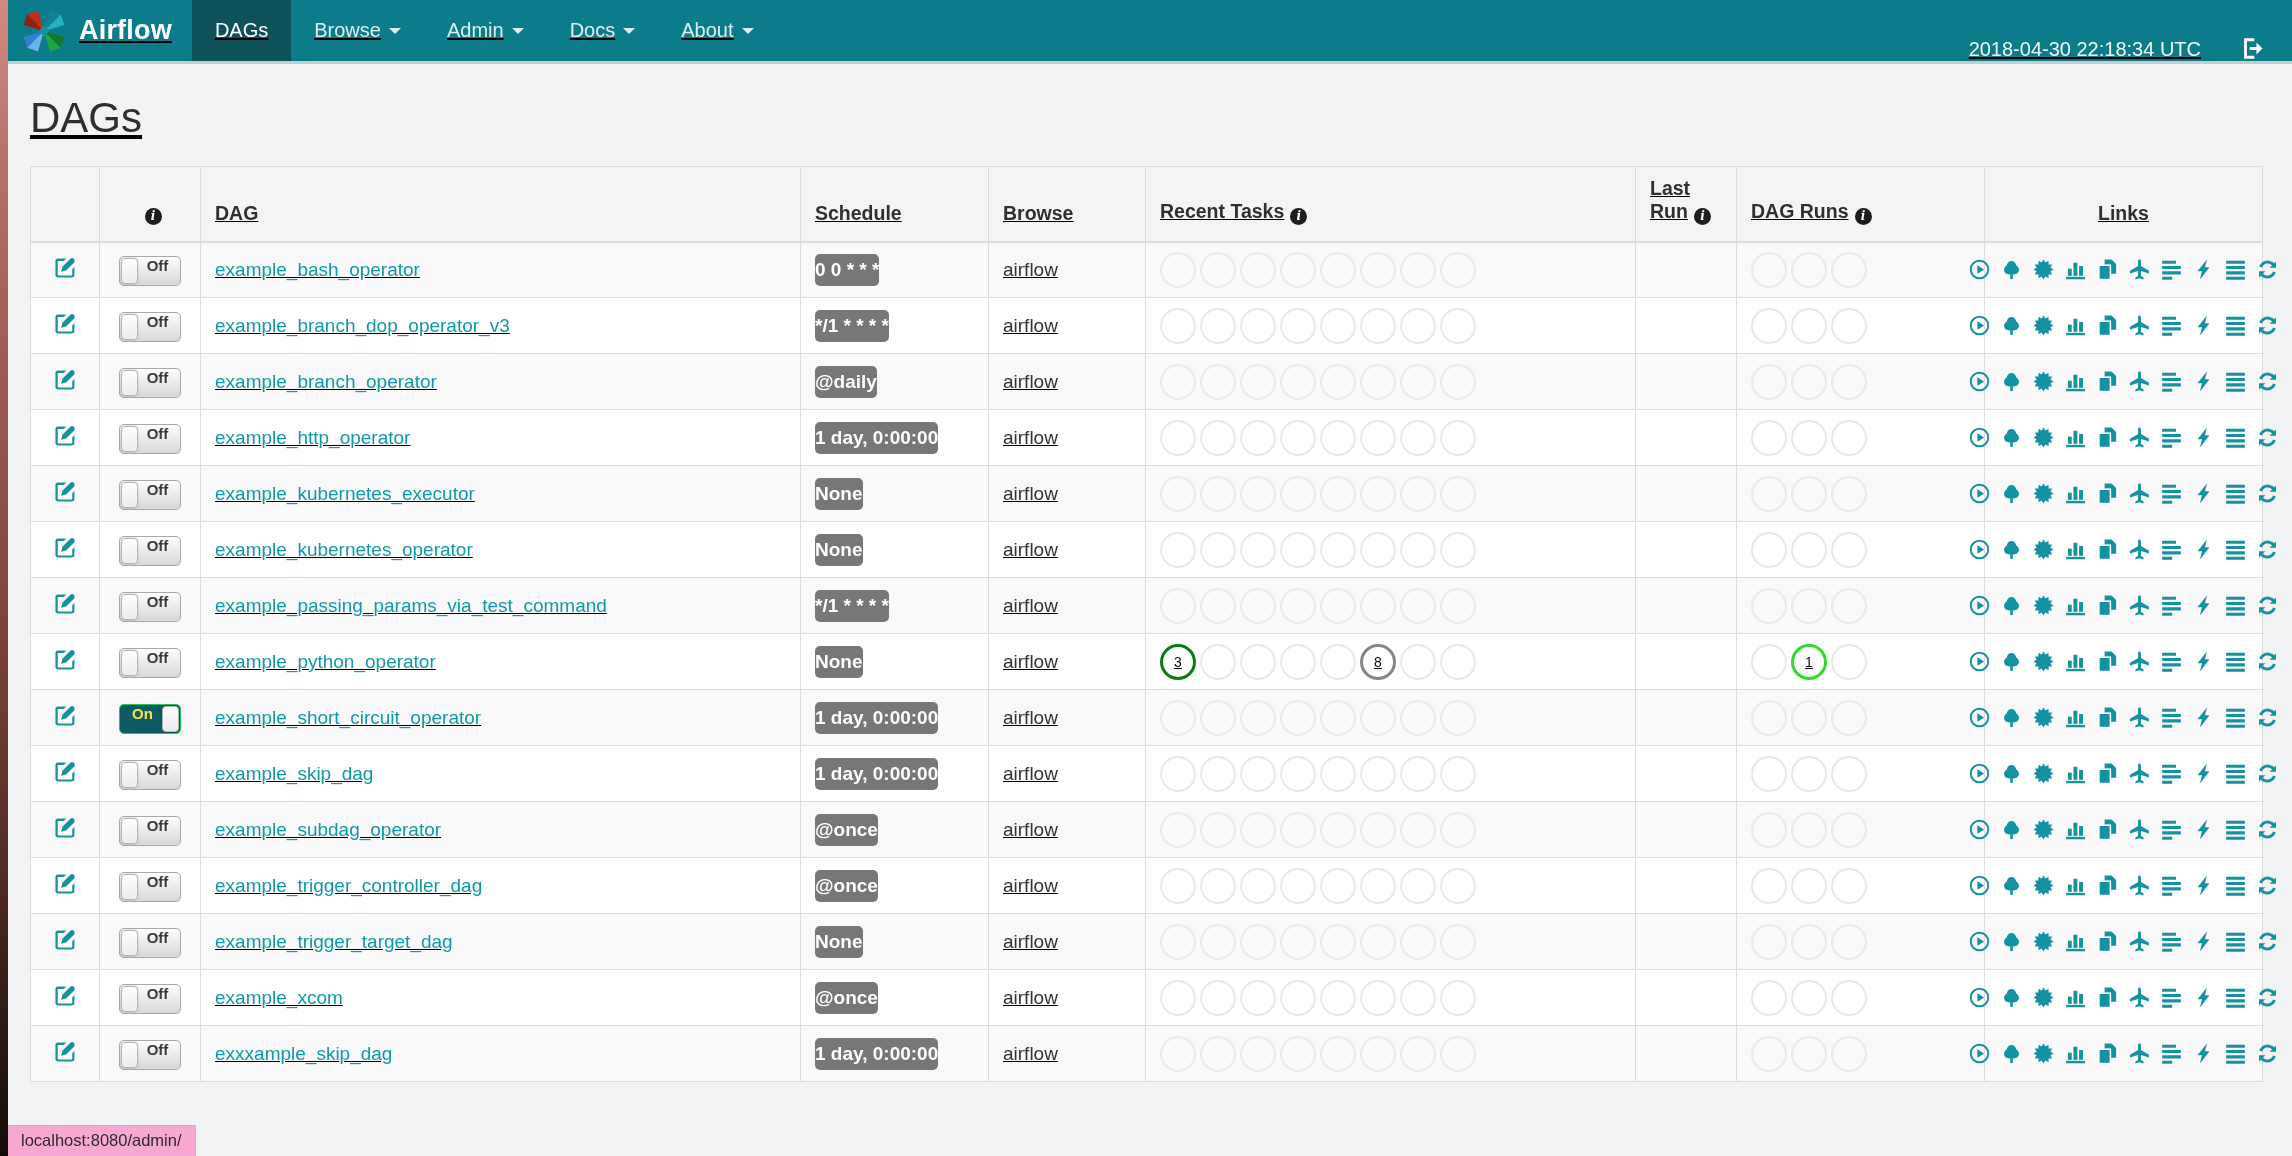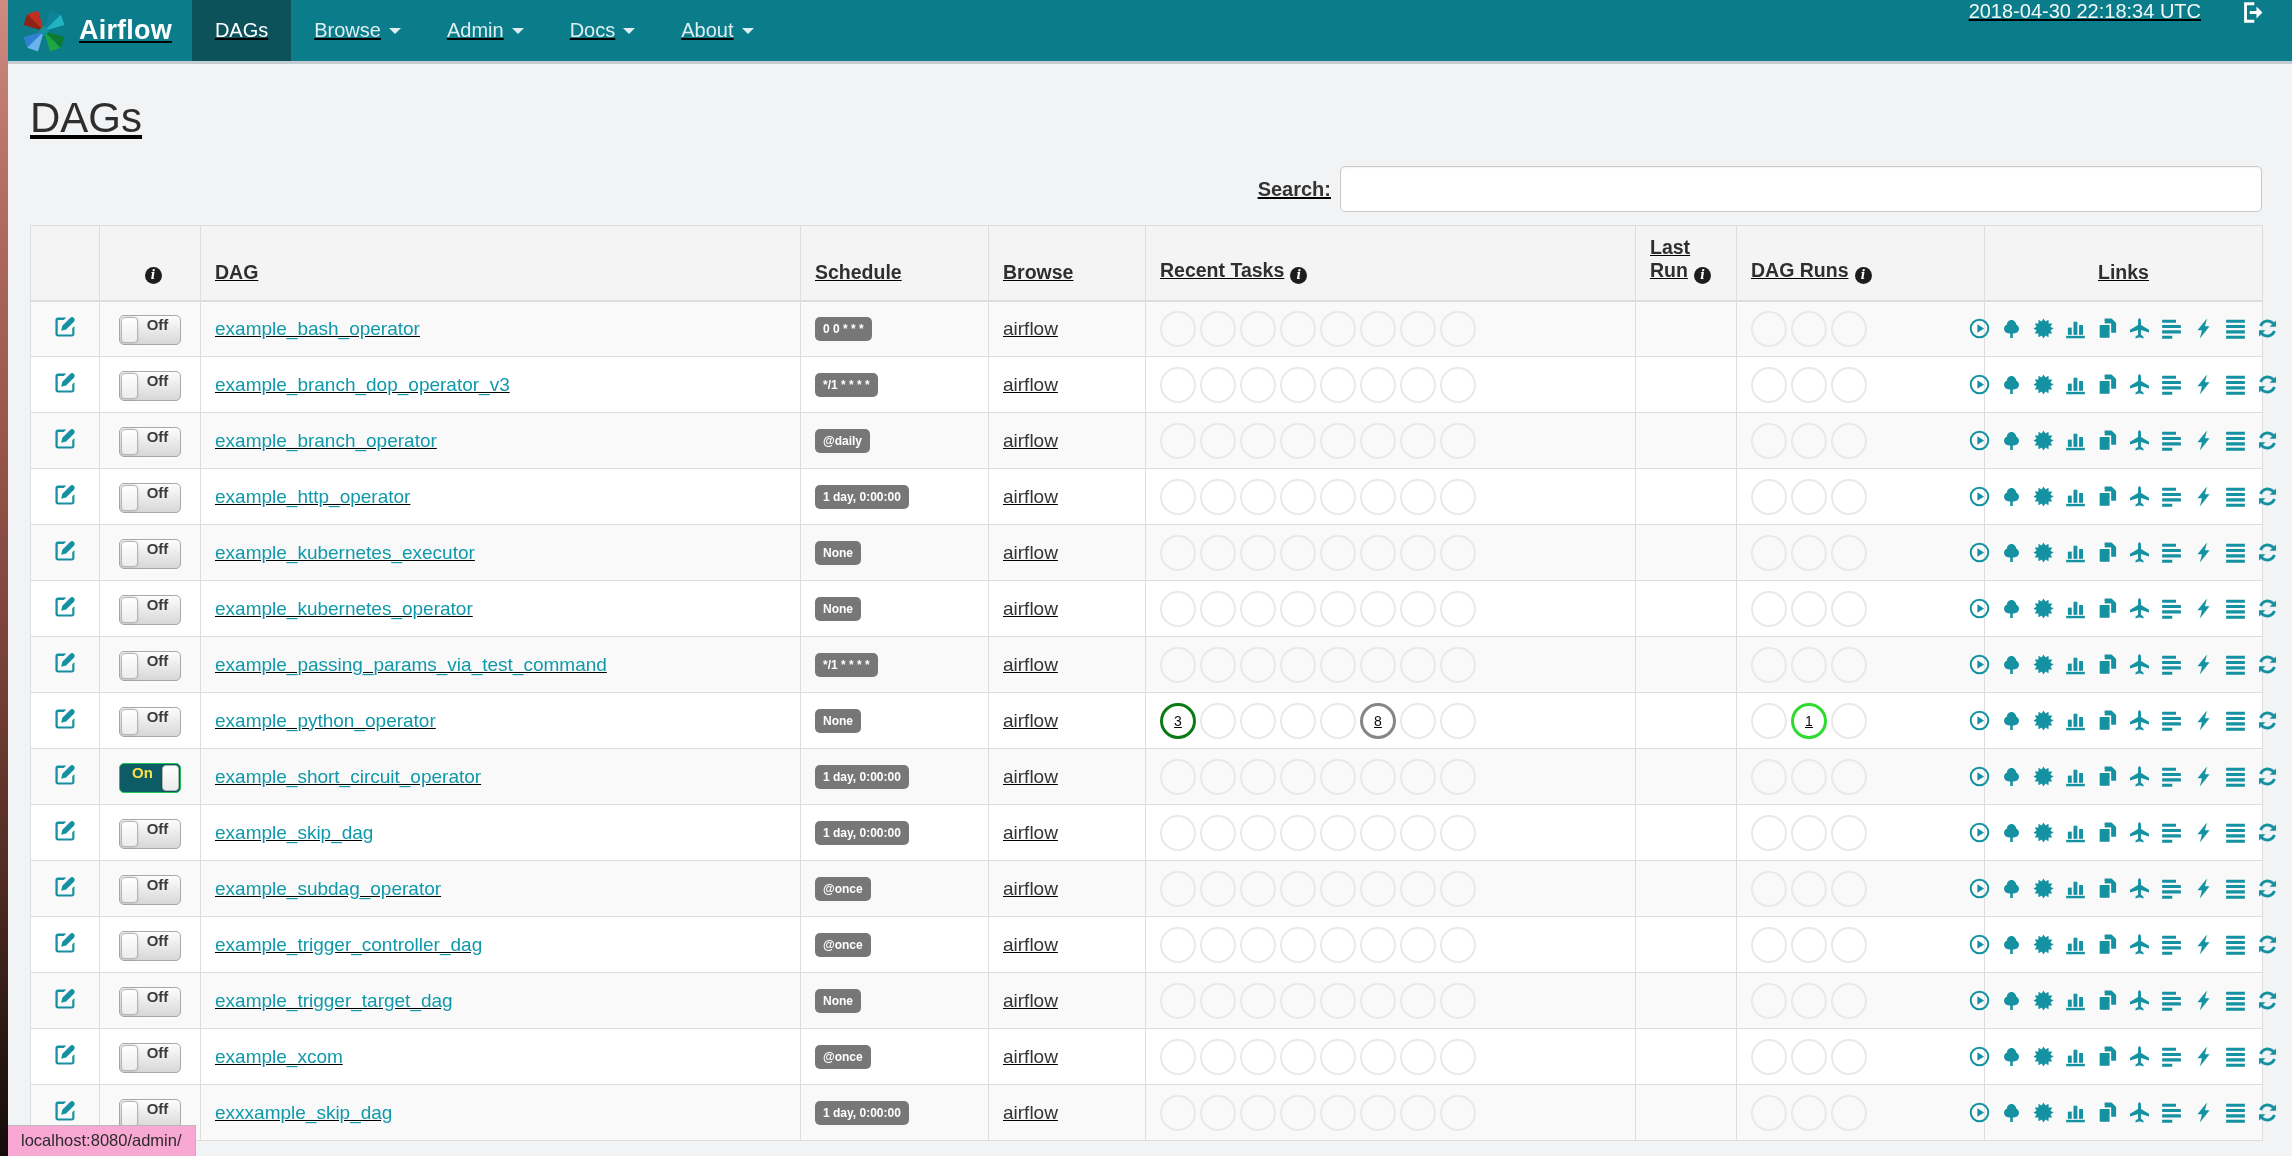--- a/index.html
+++ b/index.html
@@ -27,21 +27,21 @@
   .nav-items{ list-style:none; margin:0; padding:0; display:flex; }
   .nav-items li{ display:flex; }
   .nav-items a{
     display:flex; align-items:center; padding:0 23px; color:#dfeef0; font-size:20px; text-decoration:none;
   }
   .nav-items a.active{ background:var(--c-navbar-active,#0d525b); color:#fff; }
   .caret{
     display:inline-block; width:0; height:0; margin-left:8px;
     border-left:6px solid transparent; border-right:6px solid transparent; border-top:6px solid currentColor;
   }
-  .nav-right{ margin-left:auto; display:flex; align-items:flex-start; padding-right:26px; gap:40px; }
+  .nav-right{ margin-left:auto; display:flex; align-items:flex-end; padding-right:26px; gap:40px; }
   .nav-clock{ color:#f2f8f8; font-size:20px; }
   .signout svg{ width:25px; height:25px; fill:#fff; display:block; }
 
   
   .content{ padding:0 30px 0 22px; }
   .page-title{ font-size:42px; font-weight:500; color:#2e2e2e; margin:30px 0 24px; }
   .search-row{ display:flex; justify-content:flex-end; align-items:center; gap:9px; margin-bottom:13px; }
   .search-label{ font-size:20px; font-weight:bold; color:#333; }
   .search-input{
     width:922px; height:46px; border:1px solid #c9c9c9; border-radius:5px; background:#fff;
@@ -90,21 +90,21 @@
   .toggle.off .knob{ left:1px; }
   .toggle.on{ background:var(--c-toggle-on,#0d5b64); border:1px solid #22c55e; color:#fde047; padding-right:15px; }
   .toggle.on .knob{ right:1px; }
 
   a.dag-link{ color:var(--c-link,#1099ab); text-decoration:none; }
   td.cell-dag{ padding-left:14px; }
   td.cell-sched{ padding-left:14px; }
   td.cell-owner{ padding-left:14px; }
   .badge{
     display:inline-block; background:var(--c-badge,#777); color:#fff; font-weight:bold;
-    font-size:12px; padding:5px 8px; border-radius:5px; white-space:nowrap;
+    font-size:19px; padding:5px 0; border-radius:5px; white-space:nowrap;
   }
 
   .circles{ display:flex; gap:4px; align-items:center; padding-left:6px; }
   .circle{
     width:36px; height:36px; border-radius:50%; border:2.5px solid #e9e9e9;
     display:flex; align-items:center; justify-content:center;
     font-size:14px; color:#0a0a0a; cursor:pointer; background:transparent;
   }
   .circle.filled{ border-width:3px; }
 
@@ -170,24 +170,20 @@
               <path d="M9.9 4.2 13.7 8l-3.8 3.8V9H5.6V7h4.3z"></path>
             </svg>
         </span>
       </span>
     </div>
   </nav>
 
   <div class="content">
     <h1 class="page-title">DAGs</h1>
 
-    <div class="search-row">
-      <span class="search-label">Search:</span>
-      <input class="search-input" type="text" value="" style="">
-    </div>
 
     <table class="dags">
       <colgroup>
         <col class="c-edit">
           <col class="c-toggle">
           <col class="c-dag">
           <col class="c-sched">
           <col class="c-owner">
         <col class="c-recent">
           <col class="c-lastrun">

